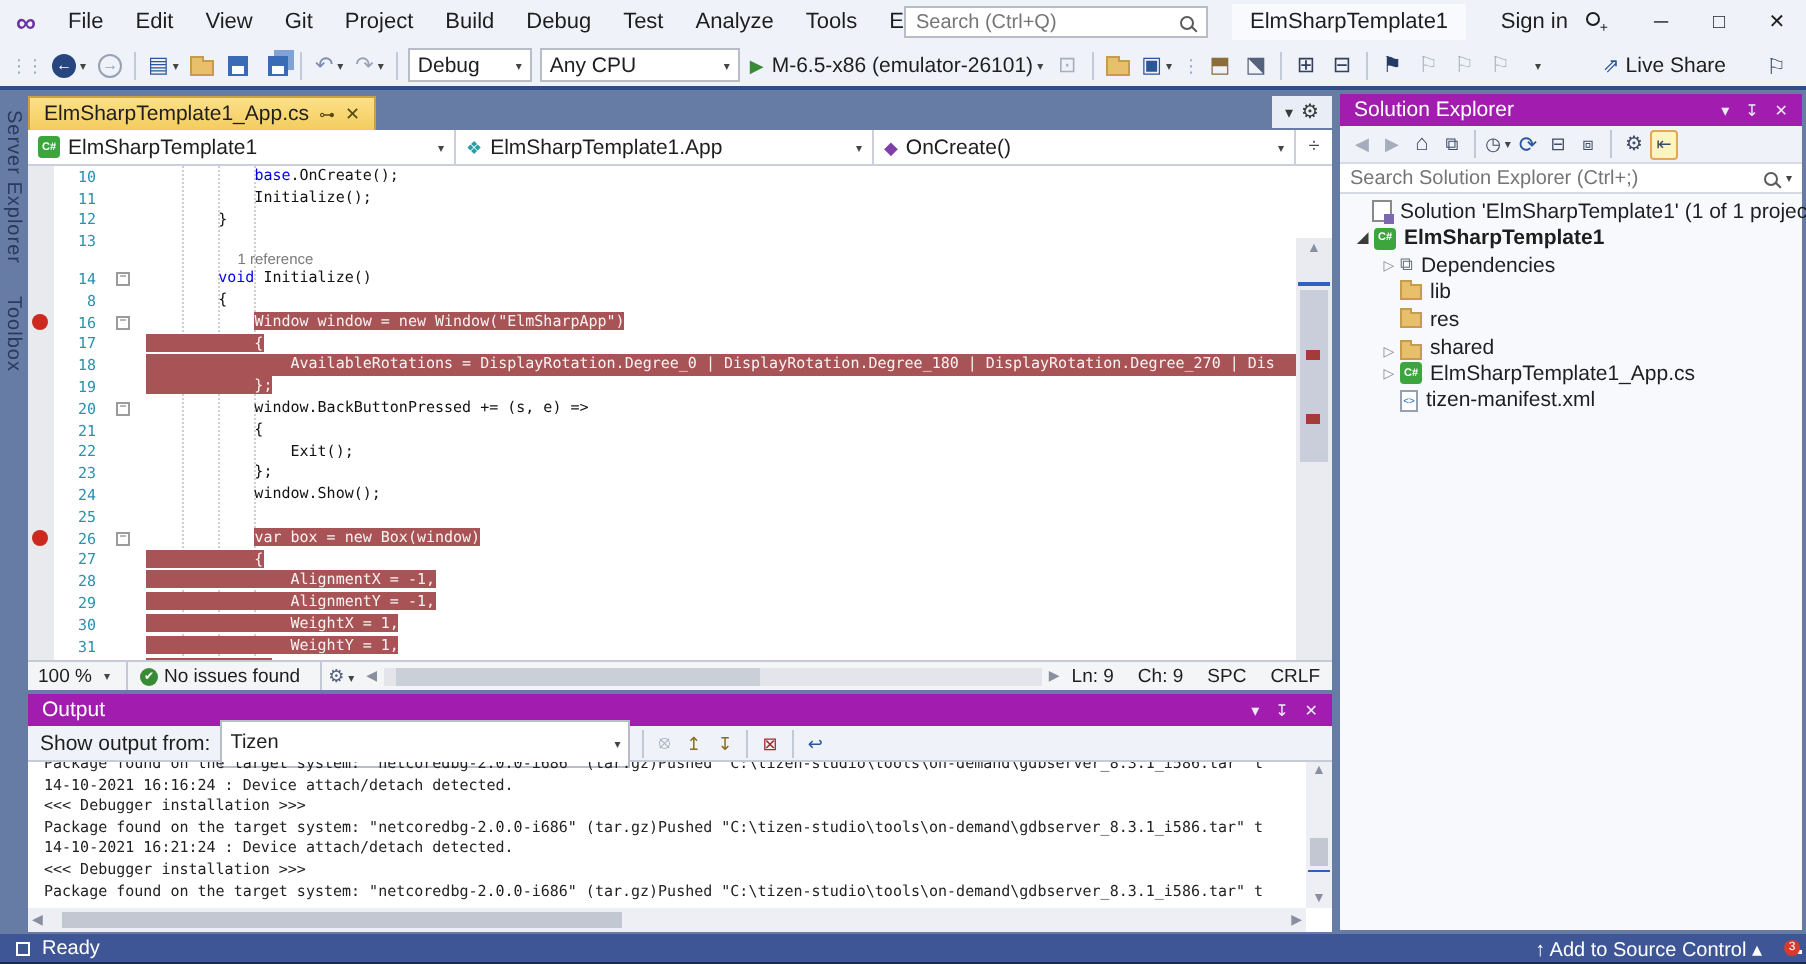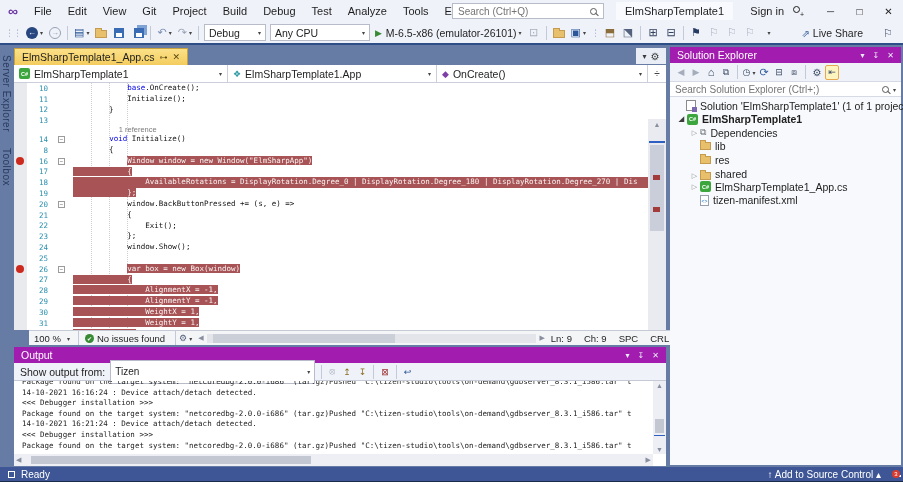--- a/index.html
+++ b/index.html
@@ -102,21 +102,21 @@
   .lens-text { color:#7A7A7A; font:7.5px "Liberation Sans", sans-serif; }
 
   
   #ed-vsb { position:absolute; right:0; top:36px; width:18px; height:247px; background:#E9EBF1; }
   .sb-arrow { position:absolute; left:0; width:100%; text-align:center; font-size:7px; color:#8A8FA0; }
   #ed-vsb .caret-line { position:absolute; left:1px; right:1px; top:22px; height:2px; background:#2F5FC0; }
   #ed-vsb .thumb { position:absolute; left:2px; right:2px; top:26px; height:86px; background:#C9CEDA; }
   .sb-mark { position:absolute; left:5px; width:7px; height:5px; background:#A33B3B; }
 
   
-  #ed-bottom { position:absolute; left:15px; top:283px; width:652px; height:15px; background:#F4F5F7;
+  #ed-bottom { position:absolute; left:0; top:283px; width:652px; height:15px; background:#F4F5F7;
                border-top:1px solid #C6CAD4; display:flex; align-items:center; font-size:9.5px; }
   #zoom-box { display:flex; align-items:center; gap:4px; padding:0 5px; height:100%; }
   .chk { width:9px; height:9px; border-radius:50%; background:#388A34; color:#fff; font-size:6px;
          display:flex; align-items:center; justify-content:center; margin:0 3px; }
   #ed-hsb { flex:1; height:9px; background:#E3E5EA; margin:0 3px; position:relative; }
   #ed-hsb .thumb { position:absolute; left:2%; top:0; height:100%; width:55%; background:#CBCFD7; }
   .stat-item { padding:0 6px; white-space:nowrap; }
 
   
   #output-panel { position:absolute; left:14px; top:300px; width:652px; height:119px; background:#fff; }

